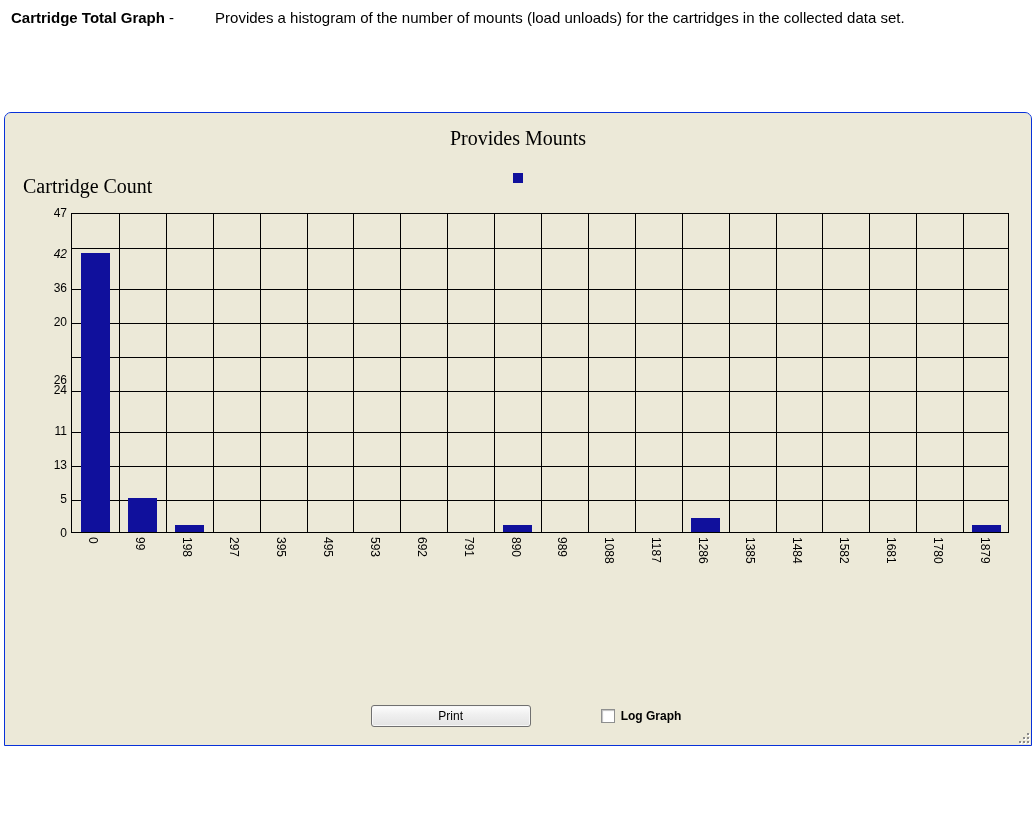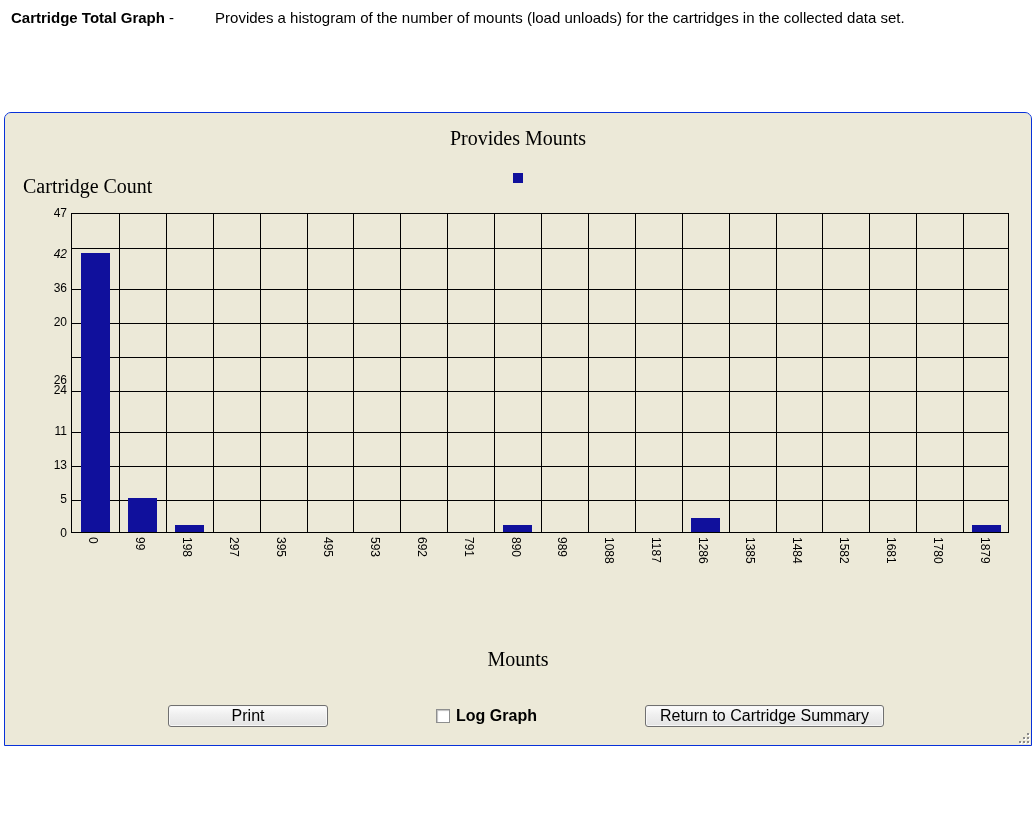--- a/index.html
+++ b/index.html
@@ -163,23 +163,23 @@
     font-size: 20px;
   }
 
   .bottom-controls {
     position: absolute;
     left: 0; right: 0;
     bottom: 18px;
     display: flex;
     align-items: center;
     justify-content: center;
-    gap: 108px;
-    font-family: Tahoma, Arial, sans-serif;
-    font-size: 16px;
+    gap: 70px;
+    font-family: Tahoma, Arial, sans-serif;
+    font-size: 12px;
     margin-left: 16px;
   }
   .xpbtn {
     min-width: 160px;
     height: 22px;
     background: linear-gradient(to bottom, #fdfdfd 0%, #efefef 45%, #e3e3e3 100%);
     border: 1px solid #707070;
     border-radius: 3px;
     box-shadow: 0 0 0 1px #f7f7f7 inset;
     cursor: default;
@@ -300,29 +300,27 @@
           <div class="xtick" style="left: 639.15px;">1286</div>
           <div class="xtick" style="left: 686.05px;">1385</div>
           <div class="xtick" style="left: 732.95px;">1484</div>
           <div class="xtick" style="left: 779.85px;">1582</div>
           <div class="xtick" style="left: 826.75px;">1681</div>
           <div class="xtick" style="left: 873.65px;">1780</div>
           <div class="xtick" style="left: 920.55px;">1879</div>
         </div>
     </div>
 
-    <div class="xaxis-title">Mounts</div>
 
     <div class="bottom-controls">
       <div class="xpbtn">Print</div>
       <label class="checkbox-wrap">
         <span class="checkbox-box"></span>
         <span>Log Graph</span>
       </label>
-      <div class="xpbtn" style="min-width:200px">Return to Cartridge Summary</div>
     </div>
 
     <div class="resize-grip">
       <span style="right:0;bottom:0"></span>
       <span style="right:4px;bottom:0"></span>
       <span style="right:8px;bottom:0"></span>
       <span style="right:0;bottom:4px"></span>
       <span style="right:4px;bottom:4px"></span>
       <span style="right:0;bottom:8px"></span>
     </div>

